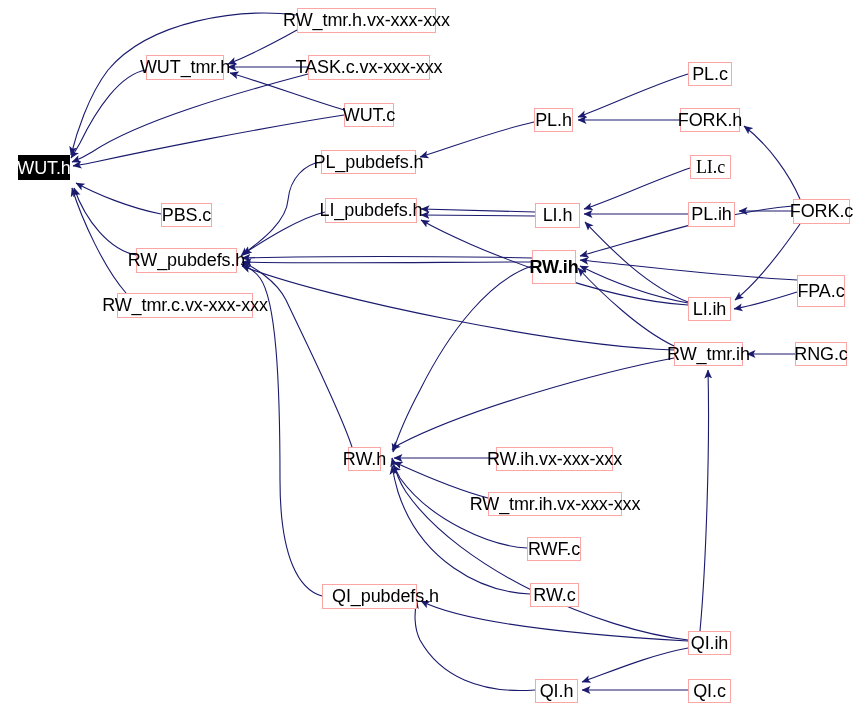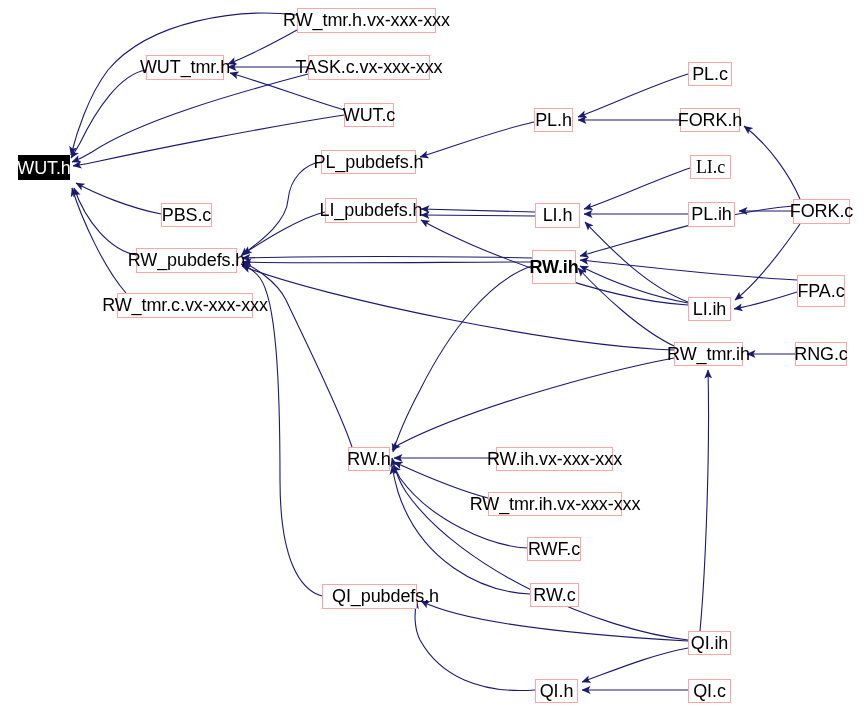--- a/index.html
+++ b/index.html
@@ -132,21 +132,21 @@
       </div>
       <div class="node" style="left: 688px; top: 297px; width: 43px; height: 24px;">
         <span>LI.ih</span>
       </div>
       <div class="node" style="left: 674px; top: 342px; width: 69px; height: 24px;">
         <span>RW_tmr.ih</span>
       </div>
       <div class="node" style="left: 795px; top: 342px; width: 52px; height: 24px;">
         <span>RNG.c</span>
       </div>
-      <div class="node" style="left: 348px; top: 447px; width: 42px; height: 24px; text-align: right;">
+      <div class="node" style="left: 348px; top: 447px; width: 33px; height: 24px; text-align: right;">
         <span>RW.h</span>
       </div>
       <div class="node" style="left: 496px; top: 447px; width: 117px; height: 24px;">
         <span>RW.ih.vx-xxx-xxx</span>
       </div>
       <div class="node" style="left: 488px; top: 492px; width: 134px; height: 24px;">
         <span>RW_tmr.ih.vx-xxx-xxx</span>
       </div>
       <div class="node" style="left: 527px; top: 537px; width: 54px; height: 24px;">
         <span>RWF.c</span>

